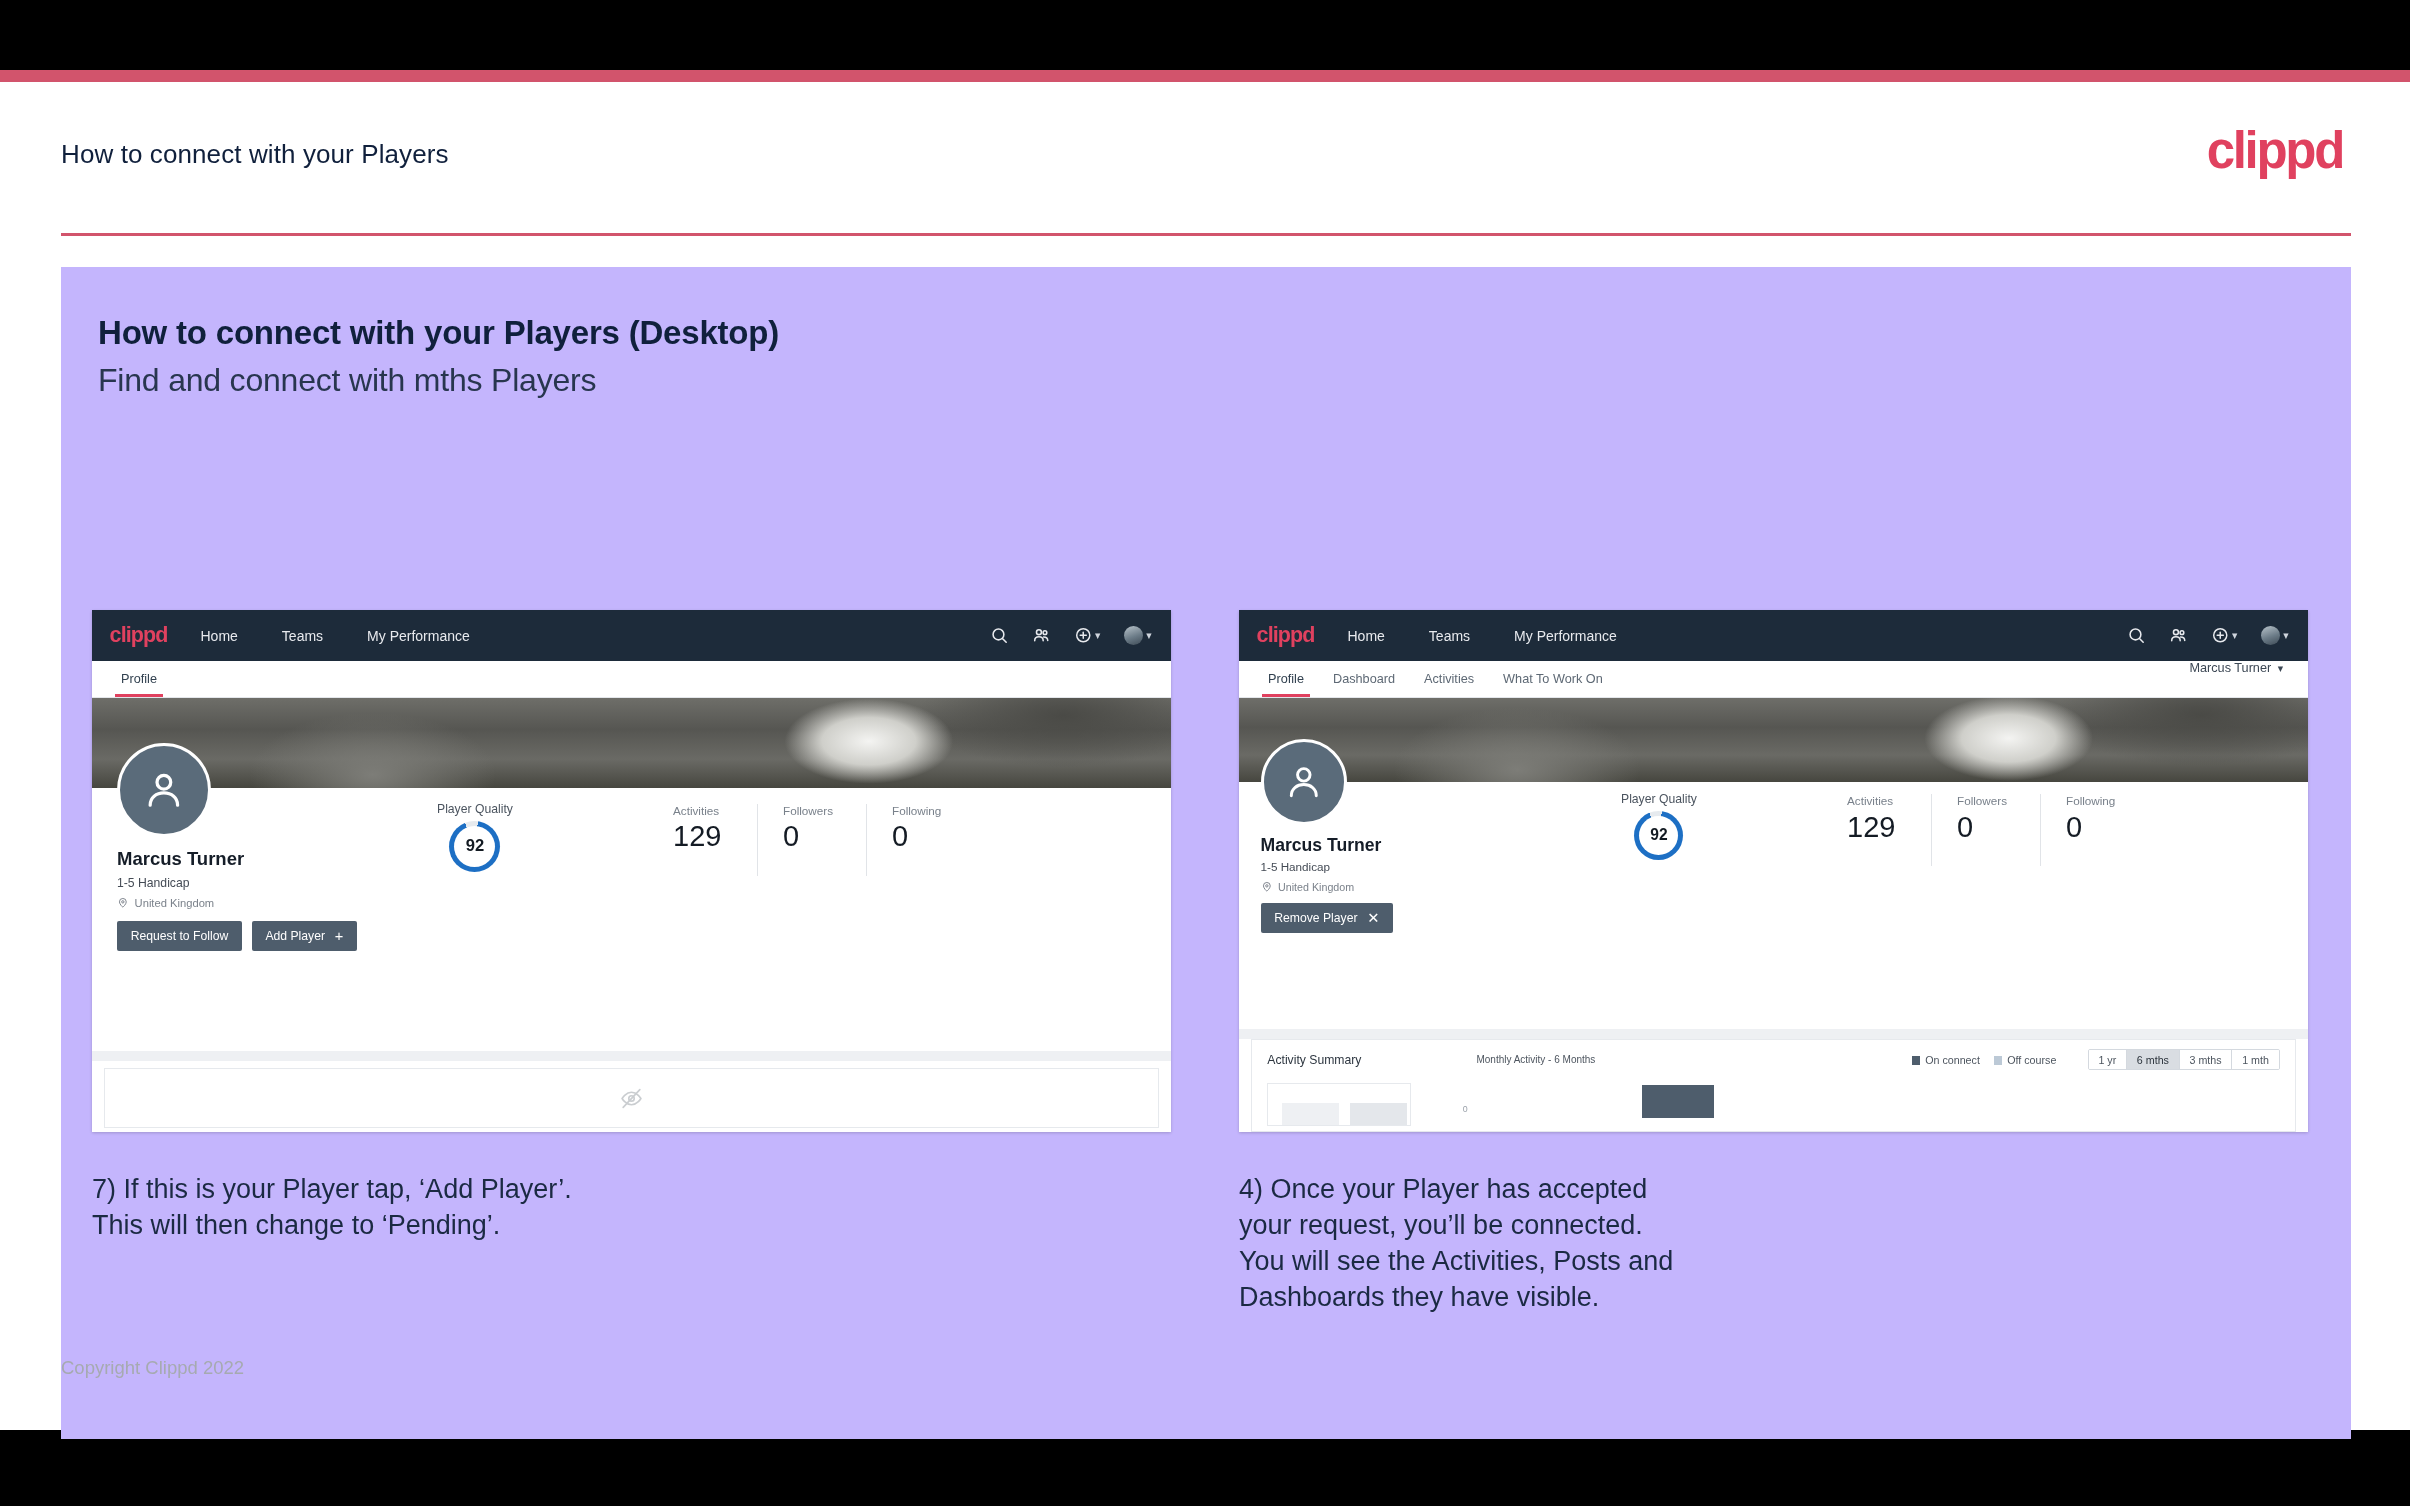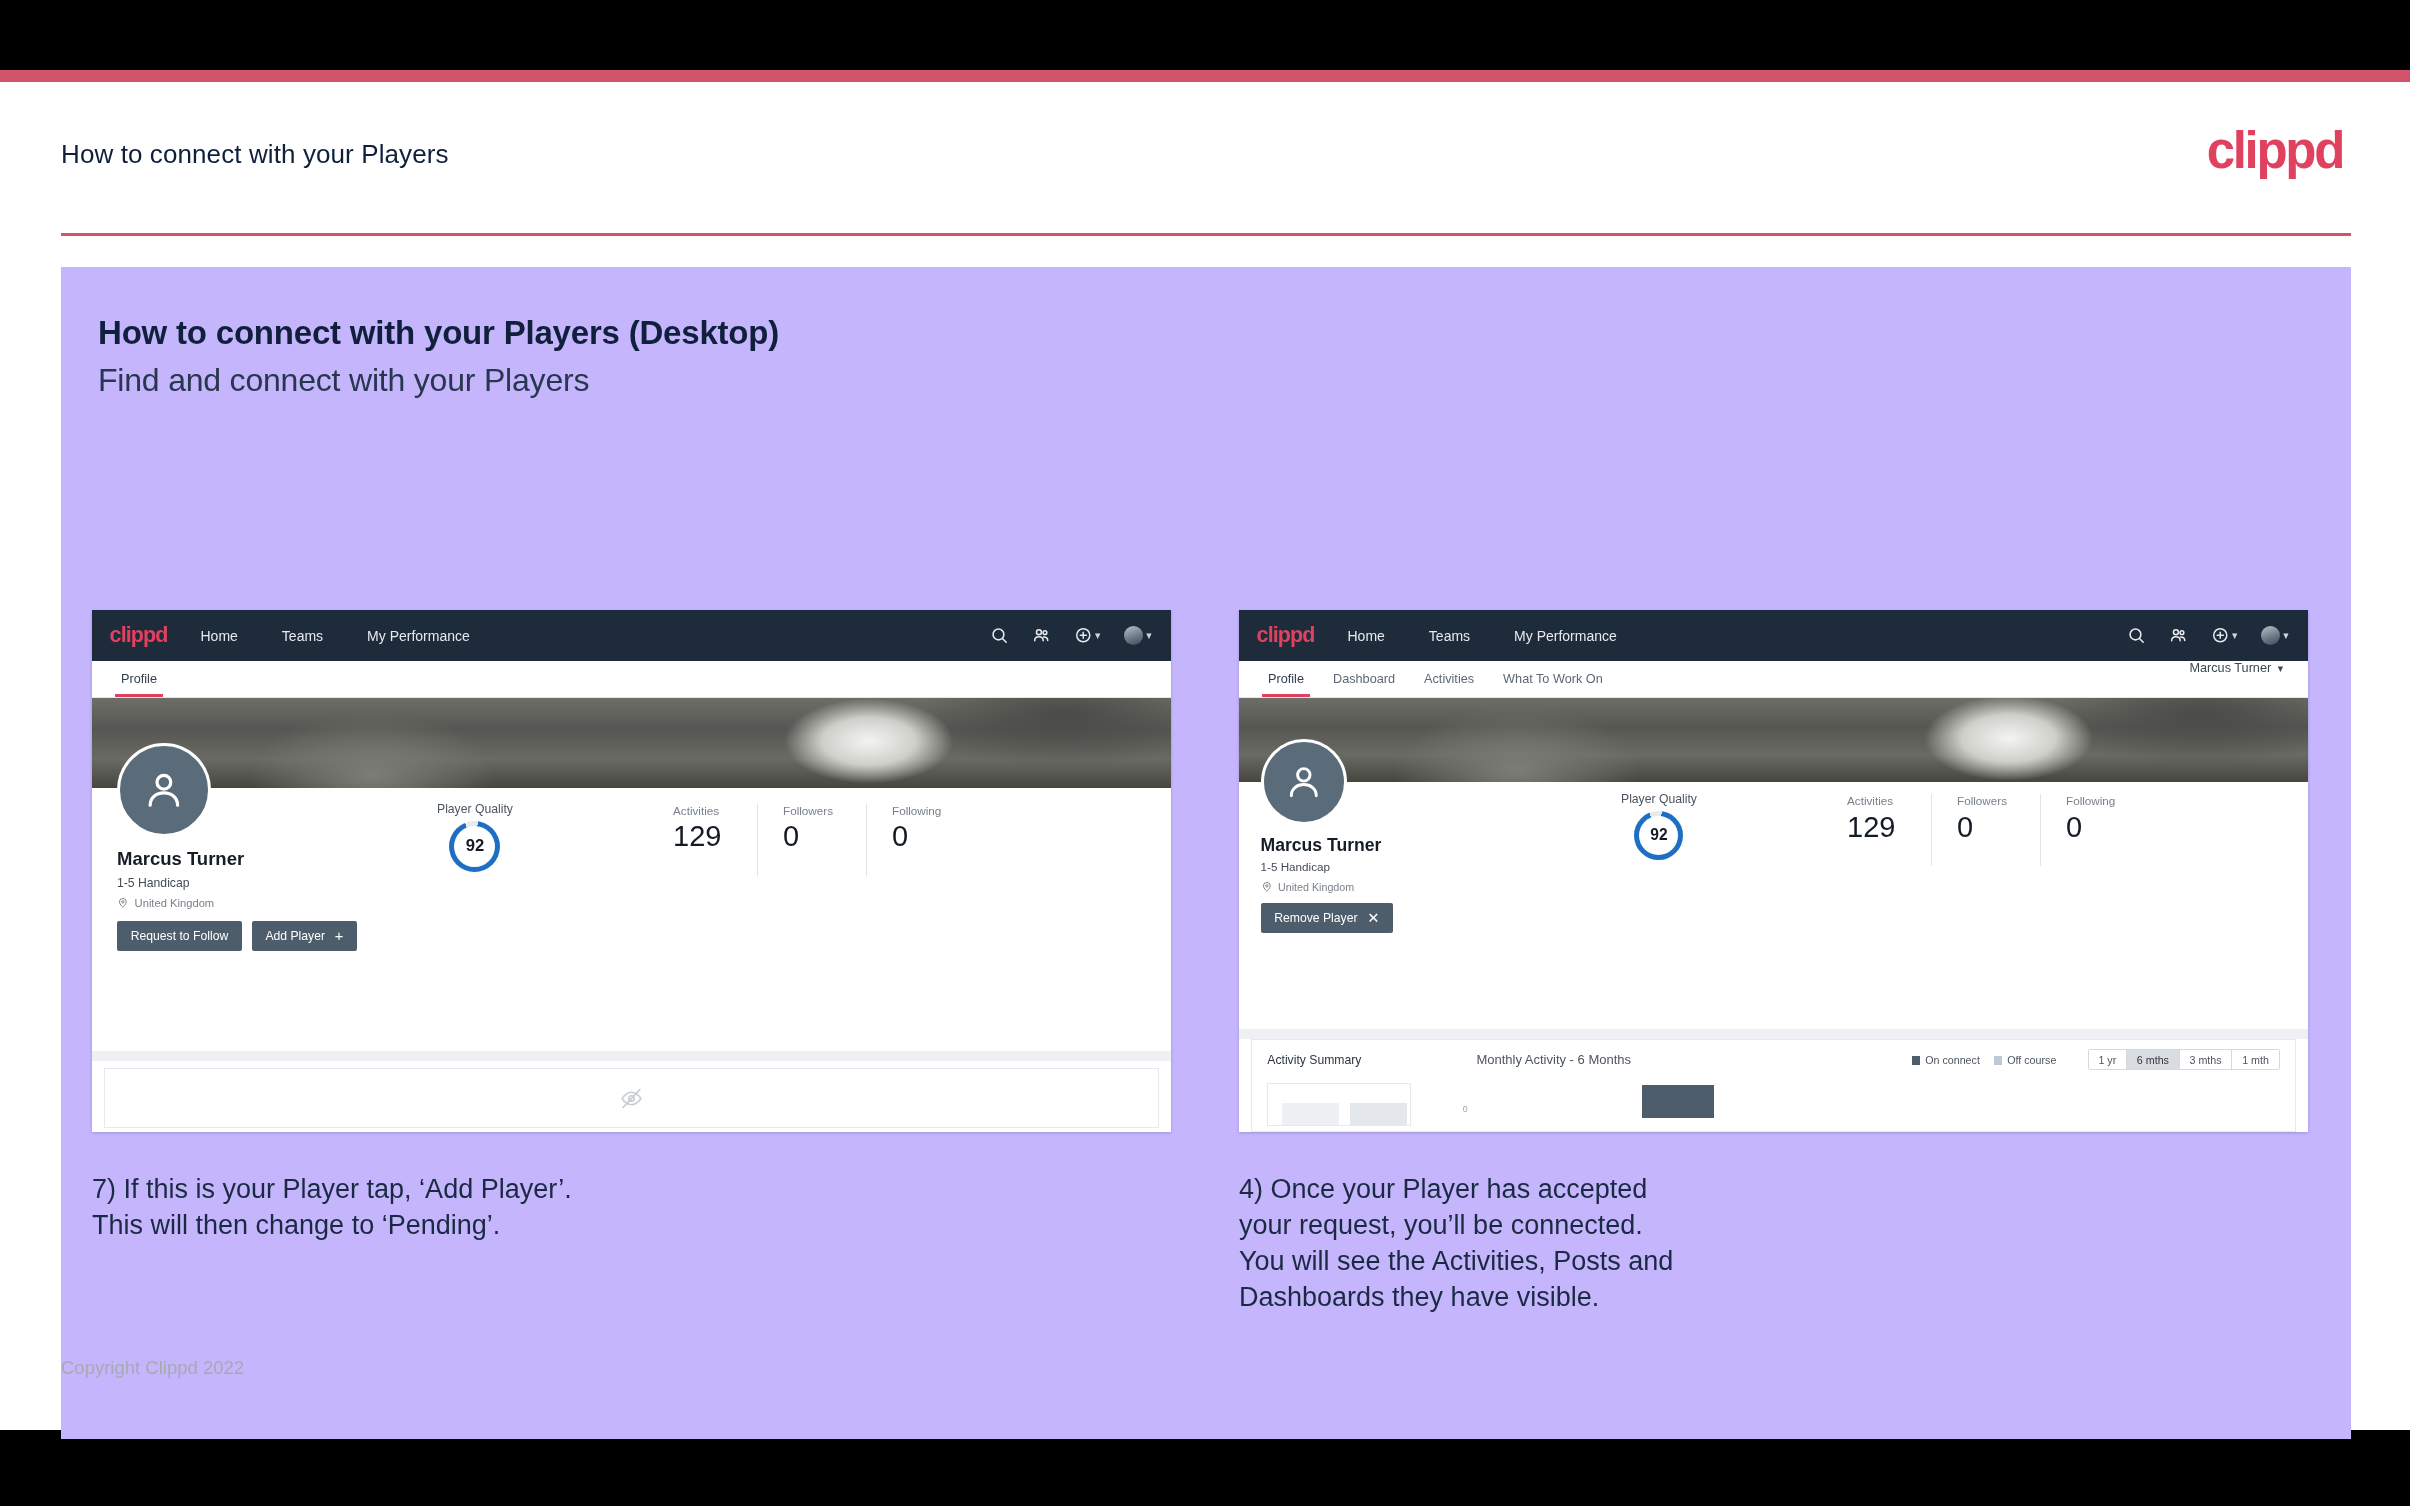--- a/index.html
+++ b/index.html
@@ -167,21 +167,21 @@
   }
 
   
   .act-sep { position:absolute; left:0; right:0; top:419px; height:9.8px; background:#eef0f3; }
   .act-card {
     position:absolute; left:11.7px; right:11.7px; top:429px; bottom:0;
     background:#fff; border:1px solid #e6e9ed;
   }
   .act-row { position:relative; height:39px; display:flex; align-items:center; }
   .act-title { font-size:12.2px; color:#2d3640; margin-left:15.6px; font-weight:400; }
-  .act-sub   { font-size:13px; color:#4d555f; margin-left:115px; }
+  .act-sub   { font-size:10px; color:#4d555f; margin-left:115px; }
   .act-legend { margin-left:auto; display:flex; align-items:center; gap:13.7px; font-size:10.7px; color:#4d555f; }
   .sw { display:inline-block; width:8.8px; height:8.8px; margin-right:4.9px; vertical-align:-1px; }
   .sw.on  { background:#4e5d6c; }
   .sw.off { background:#bcc9d6; }
   .seg { display:flex; margin-left:17.6px; margin-right:15.6px; border:1px solid #d4d9df; border-radius:2px; overflow:hidden; }
   .seg div { font-size:10.7px; color:#4d555f; padding:3.9px 9.8px; border-left:1px solid #d4d9df; background:#fff; }
   .seg div:first-child { border-left:none;text-align:right; }
   .seg div.sel { background:#d9dde2; color:#2c343c; }
 
   .act-content { position:relative; height:37px; }
@@ -219,21 +219,21 @@
 
   <div class="page">
 
     <div class="hdr-title">How to connect with your Players</div>
     <div class="hdr-logo">clippd</div>
     <div class="hdr-rule"></div>
 
     <div class="panel">
 
       <div class="panel-h1">How to connect with your Players (Desktop)</div>
-      <div class="panel-h2">Find and connect with your Players</div>
+      <div class="panel-h2">Find and connect with mths Players</div>
 
       <div class="shot left">
 
         <div class="navbar">
           <div class="nav-logo">clippd</div>
           <div class="nav-links">
             <div class="nav-link">Home</div>
             <div class="nav-link">Teams</div>
             <div class="nav-link">My Performance</div>
           </div>

